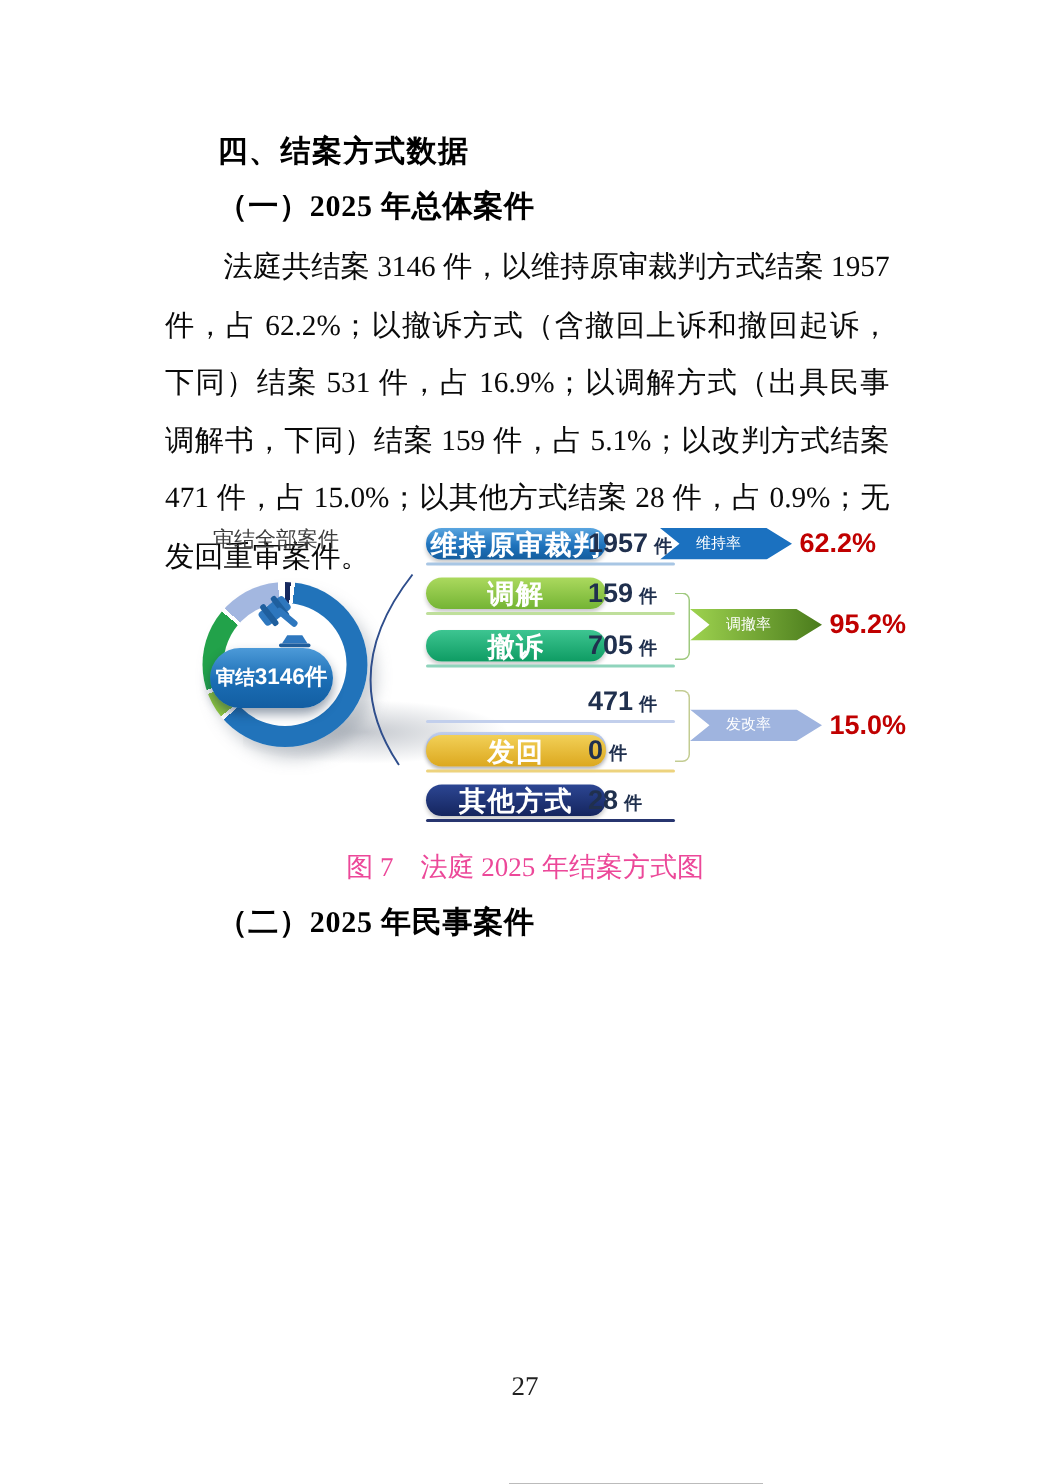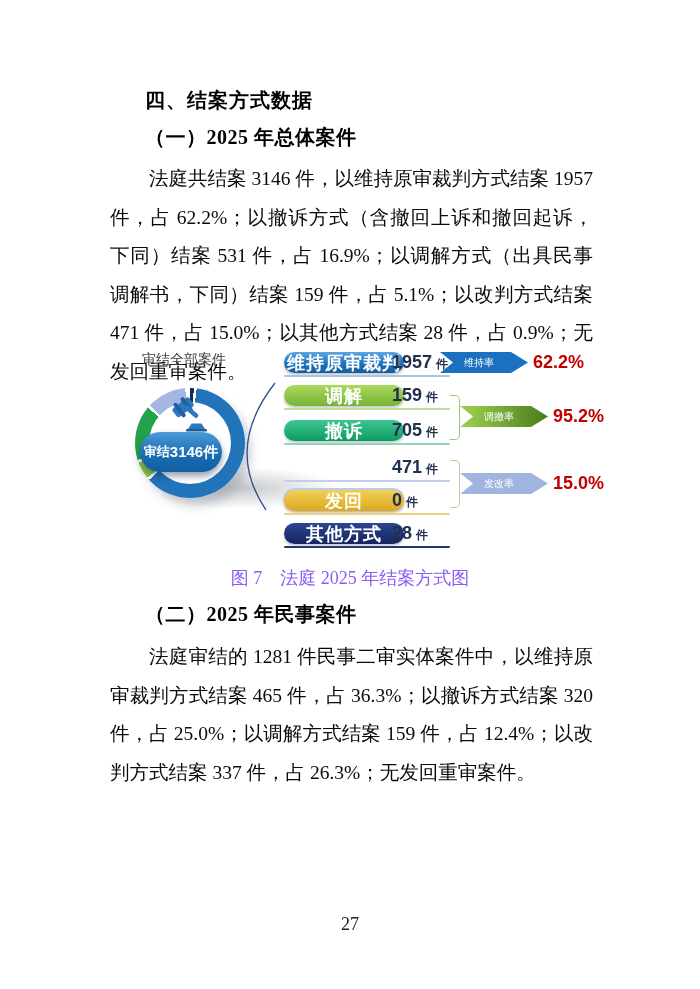--- a/index.html
+++ b/index.html
@@ -21,21 +21,21 @@
   .h2b{top:601px;}
   .para{
     position:absolute;left:110px;width:483px;
     font-size:19.5px;line-height:38.5px;text-align:justify;color:#0a0a0a;
     text-indent:39px;
   }
   .p1{top:160px;}
   .p2{top:638px;}
   .caption{
     position:absolute;left:0;top:566px;width:700px;text-align:center;
-    font-size:18px;color:#8b5cf6;
+    font-size:18px;color:#ec4899;
   }
   .pageno{
     position:absolute;left:0;top:914px;width:700px;text-align:center;
     font-size:18px;color:#222;
   }
 
   
   .figure{position:absolute;left:110px;top:340px;width:500px;height:218px;
     font-family:"Liberation Sans","DejaVu Sans",sans-serif;}
   .chart-title{position:absolute;left:32px;top:11px;font-size:14px;font-weight:normal;color:#3d3d3d;}
@@ -211,17 +211,16 @@
       <span class="arrow-label">发改率</span>
     </div>
     <div class="pct pc3">15.0%</div>
 
   </div>
 
   <div class="caption">图 7　法庭 2025 年结案方式图</div>
 
   <div class="h2 h2b">（二）2025 年民事案件</div>
 
-  <div class="para p2">法庭审结的 1281 件民事二审实体案件中，以维持原审裁判方式结案 465 件，占 36.3%；以撤诉方式结案 320 件，占 25.0%；以调解方式结案 159 件，占 12.4%；以改判方式结案 337 件，占 26.3%；无发回重审案件。</div>
 
   <div class="pageno">27</div>
 
 </div>
 
 </body></html>

